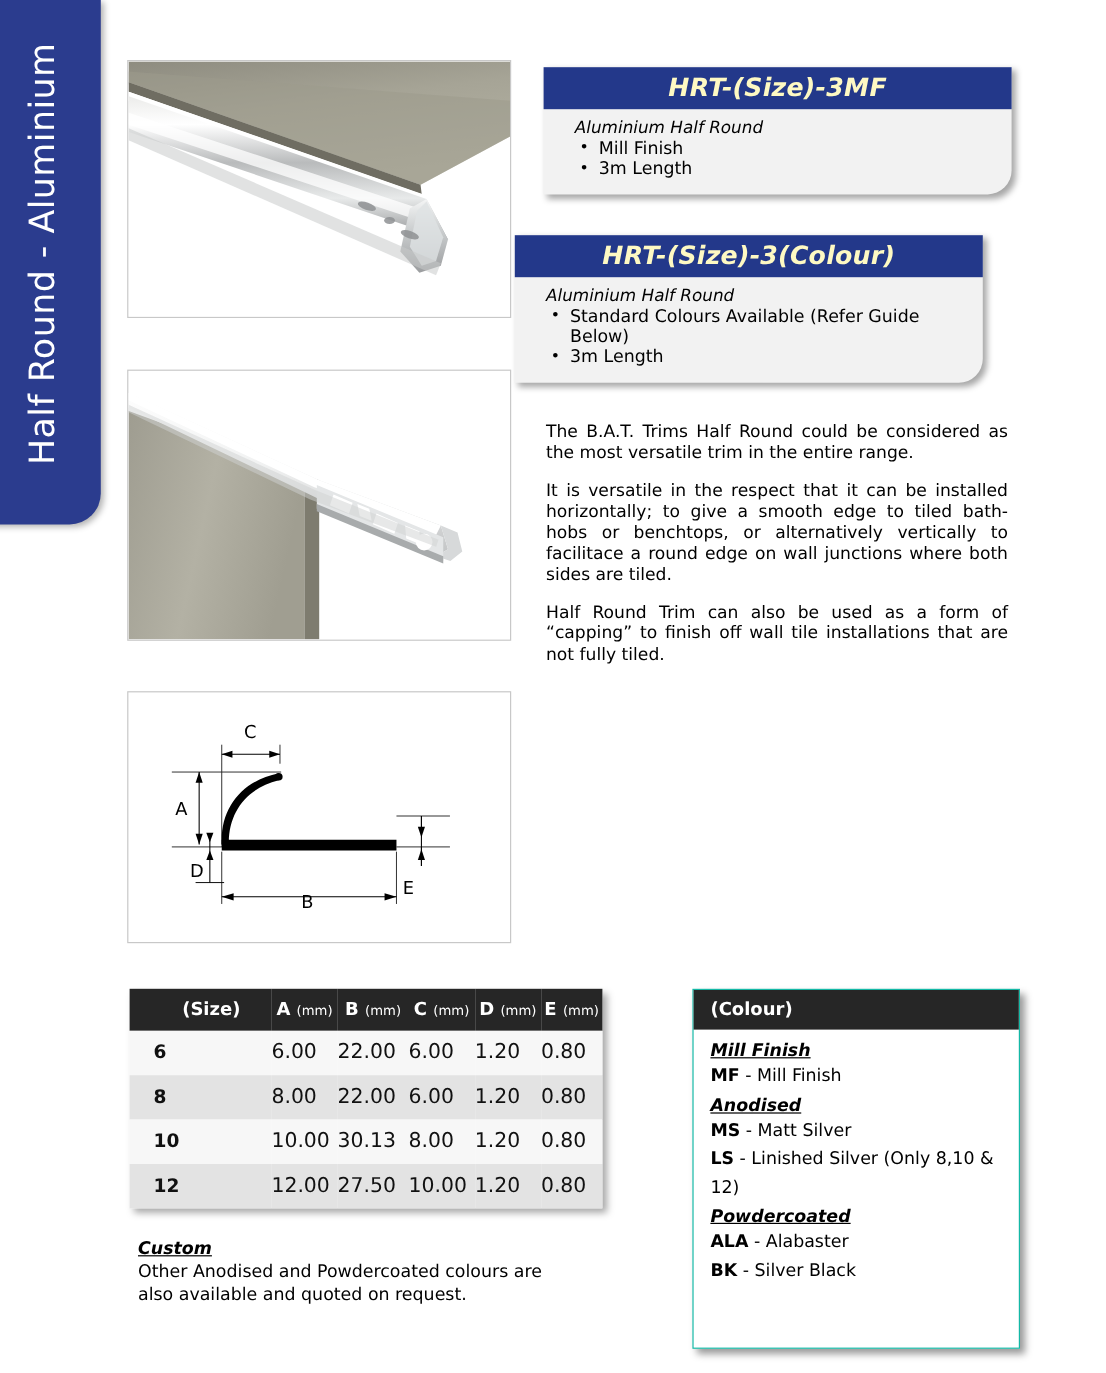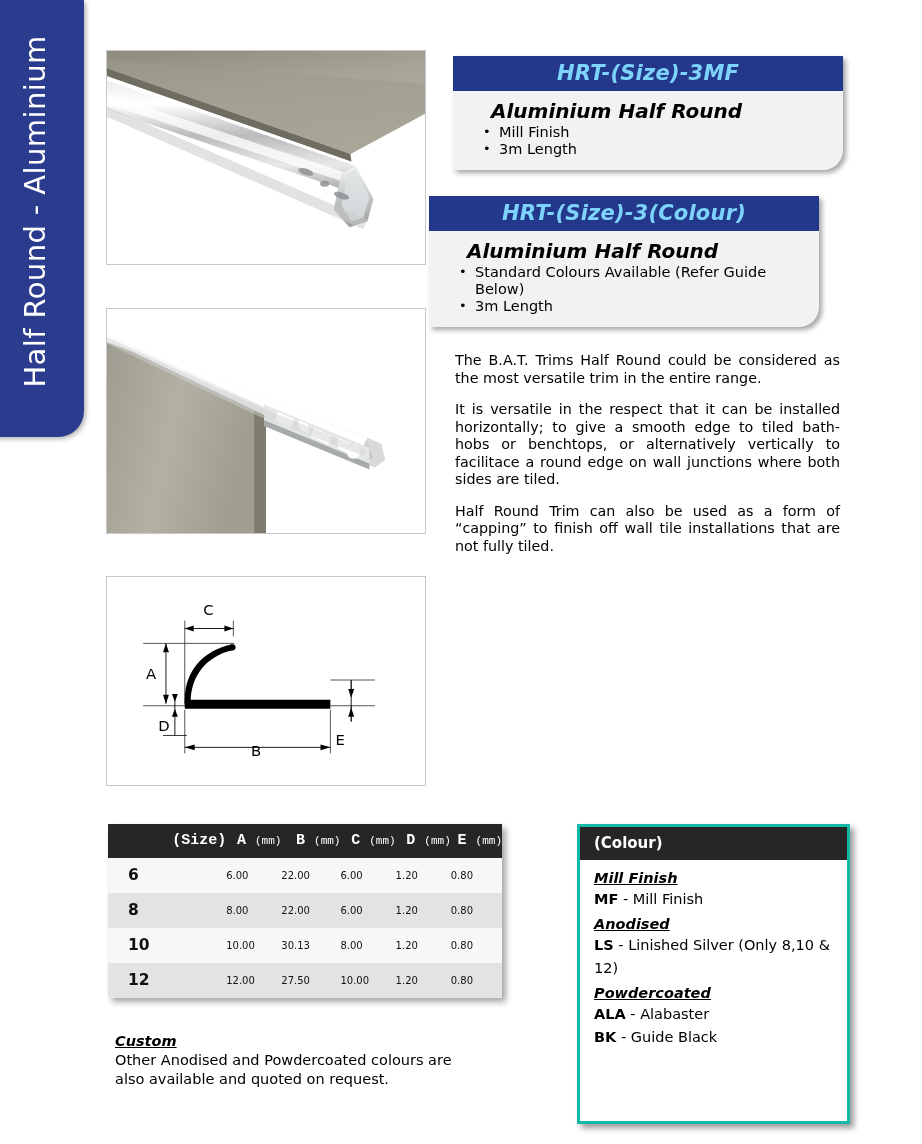--- a/index.html
+++ b/index.html
@@ -66,36 +66,36 @@
     width: 390px;
     background: #f2f2f2;
     border-bottom-right-radius: 20px;
     box-shadow: 3px 3px 5px rgba(0,0,0,0.35);
   }
   #spec-box-1 { left: 453px; top: 56px;  }
   #spec-box-2 { left: 429px; top: 196px; }
 
   .spec-head {
     background: #23388a;
-    color: #7dd3fc;
+    color: #fef9c3;
     font-size: 21px;
     font-style: italic;
     font-weight: bold;
     text-align: center;
     padding: 5px 0 6px 0;
     letter-spacing: 0.2px;
   }
   .spec-body {
     padding: 6px 0 12px 0;
   }
   .spec-subtitle {
-    font-size: 20px;
+    font-size: 14px;
     font-style: italic;
-    font-weight: bold;
-    margin: 2px 0 1px 38px;
+    font-weight: normal;
+    margin: 2px 0 1px 26px;
   }
   .spec-list {
     margin: 0;
     padding: 0 0 0 46px;
     list-style: none;
   }
   .spec-list li {
     font-size: 14.5px;
     line-height: 17px;
     position: relative;
@@ -148,32 +148,31 @@
   #size-table table {
     width: 100%;
     border-collapse: collapse;
     table-layout: fixed;
   }
   #size-table thead th {
     background: #262626;
     color: #ffffff;
     font-size: 15px;
     font-weight: bold;
-    text-align: right;
+    text-align: center;
     padding: 8px 0 9px 0;
     white-space: nowrap;
-    font-family: Liberation Mono, monospace;
   }
   #size-table thead th.col-size { padding-left: 18px; }
   #size-table th .unit {
     font-size: 11px;
     font-weight: normal;
   }
   #size-table tbody td {
-    font-size: 10px;
+    font-size: 17px;
     padding: 8px 0 9px 0;
     color: #111111;
   }
   #size-table tbody td.cell-size {
     font-weight: bold;
     font-size: 15.5px;
     padding-left: 20px;
   }
   #size-table tbody tr:nth-child(odd)  { background: #f7f7f7; }
   #size-table tbody tr:nth-child(even) { background: #e3e3e3; }
@@ -198,21 +197,21 @@
   }
 
   
   #colour-guide {
     position: absolute;
     left: 577px;
     top: 824px;
     width: 273px;
     height: 300px;
     background: #ffffff;
-    border: 3px solid #14b8a6;
+    border: 1px solid #14b8a6;
     box-sizing: border-box;
     box-shadow: 4px 4px 6px rgba(0,0,0,0.40);
   }
   .colour-head {
     background: #262626;
     color: #ffffff;
     font-size: 15px;
     font-weight: bold;
     padding: 7px 0 8px 14px;
   }
@@ -493,28 +492,32 @@
   <div class="colour-body">
 
     <div class="colour-group-title">Mill Finish</div>
     <div class="colour-item">
       <b>MF</b>
       <span>- Mill Finish</span>
     </div>
 
     <div class="colour-group-title">Anodised</div>
     <div class="colour-item">
+      <b>MS</b>
+      <span>- Matt Silver</span>
+    </div>
+    <div class="colour-item">
       <b>LS</b>
       <span>- Linished Silver (Only 8,10 &amp; 12)</span>
     </div>
 
     <div class="colour-group-title">Powdercoated</div>
     <div class="colour-item">
       <b>ALA</b>
       <span>- Alabaster</span>
     </div>
     <div class="colour-item">
       <b>BK</b>
-      <span>- Guide Black</span>
+      <span>- Silver Black</span>
     </div>
 
   </div>
 </div>
 
 </body></html>

